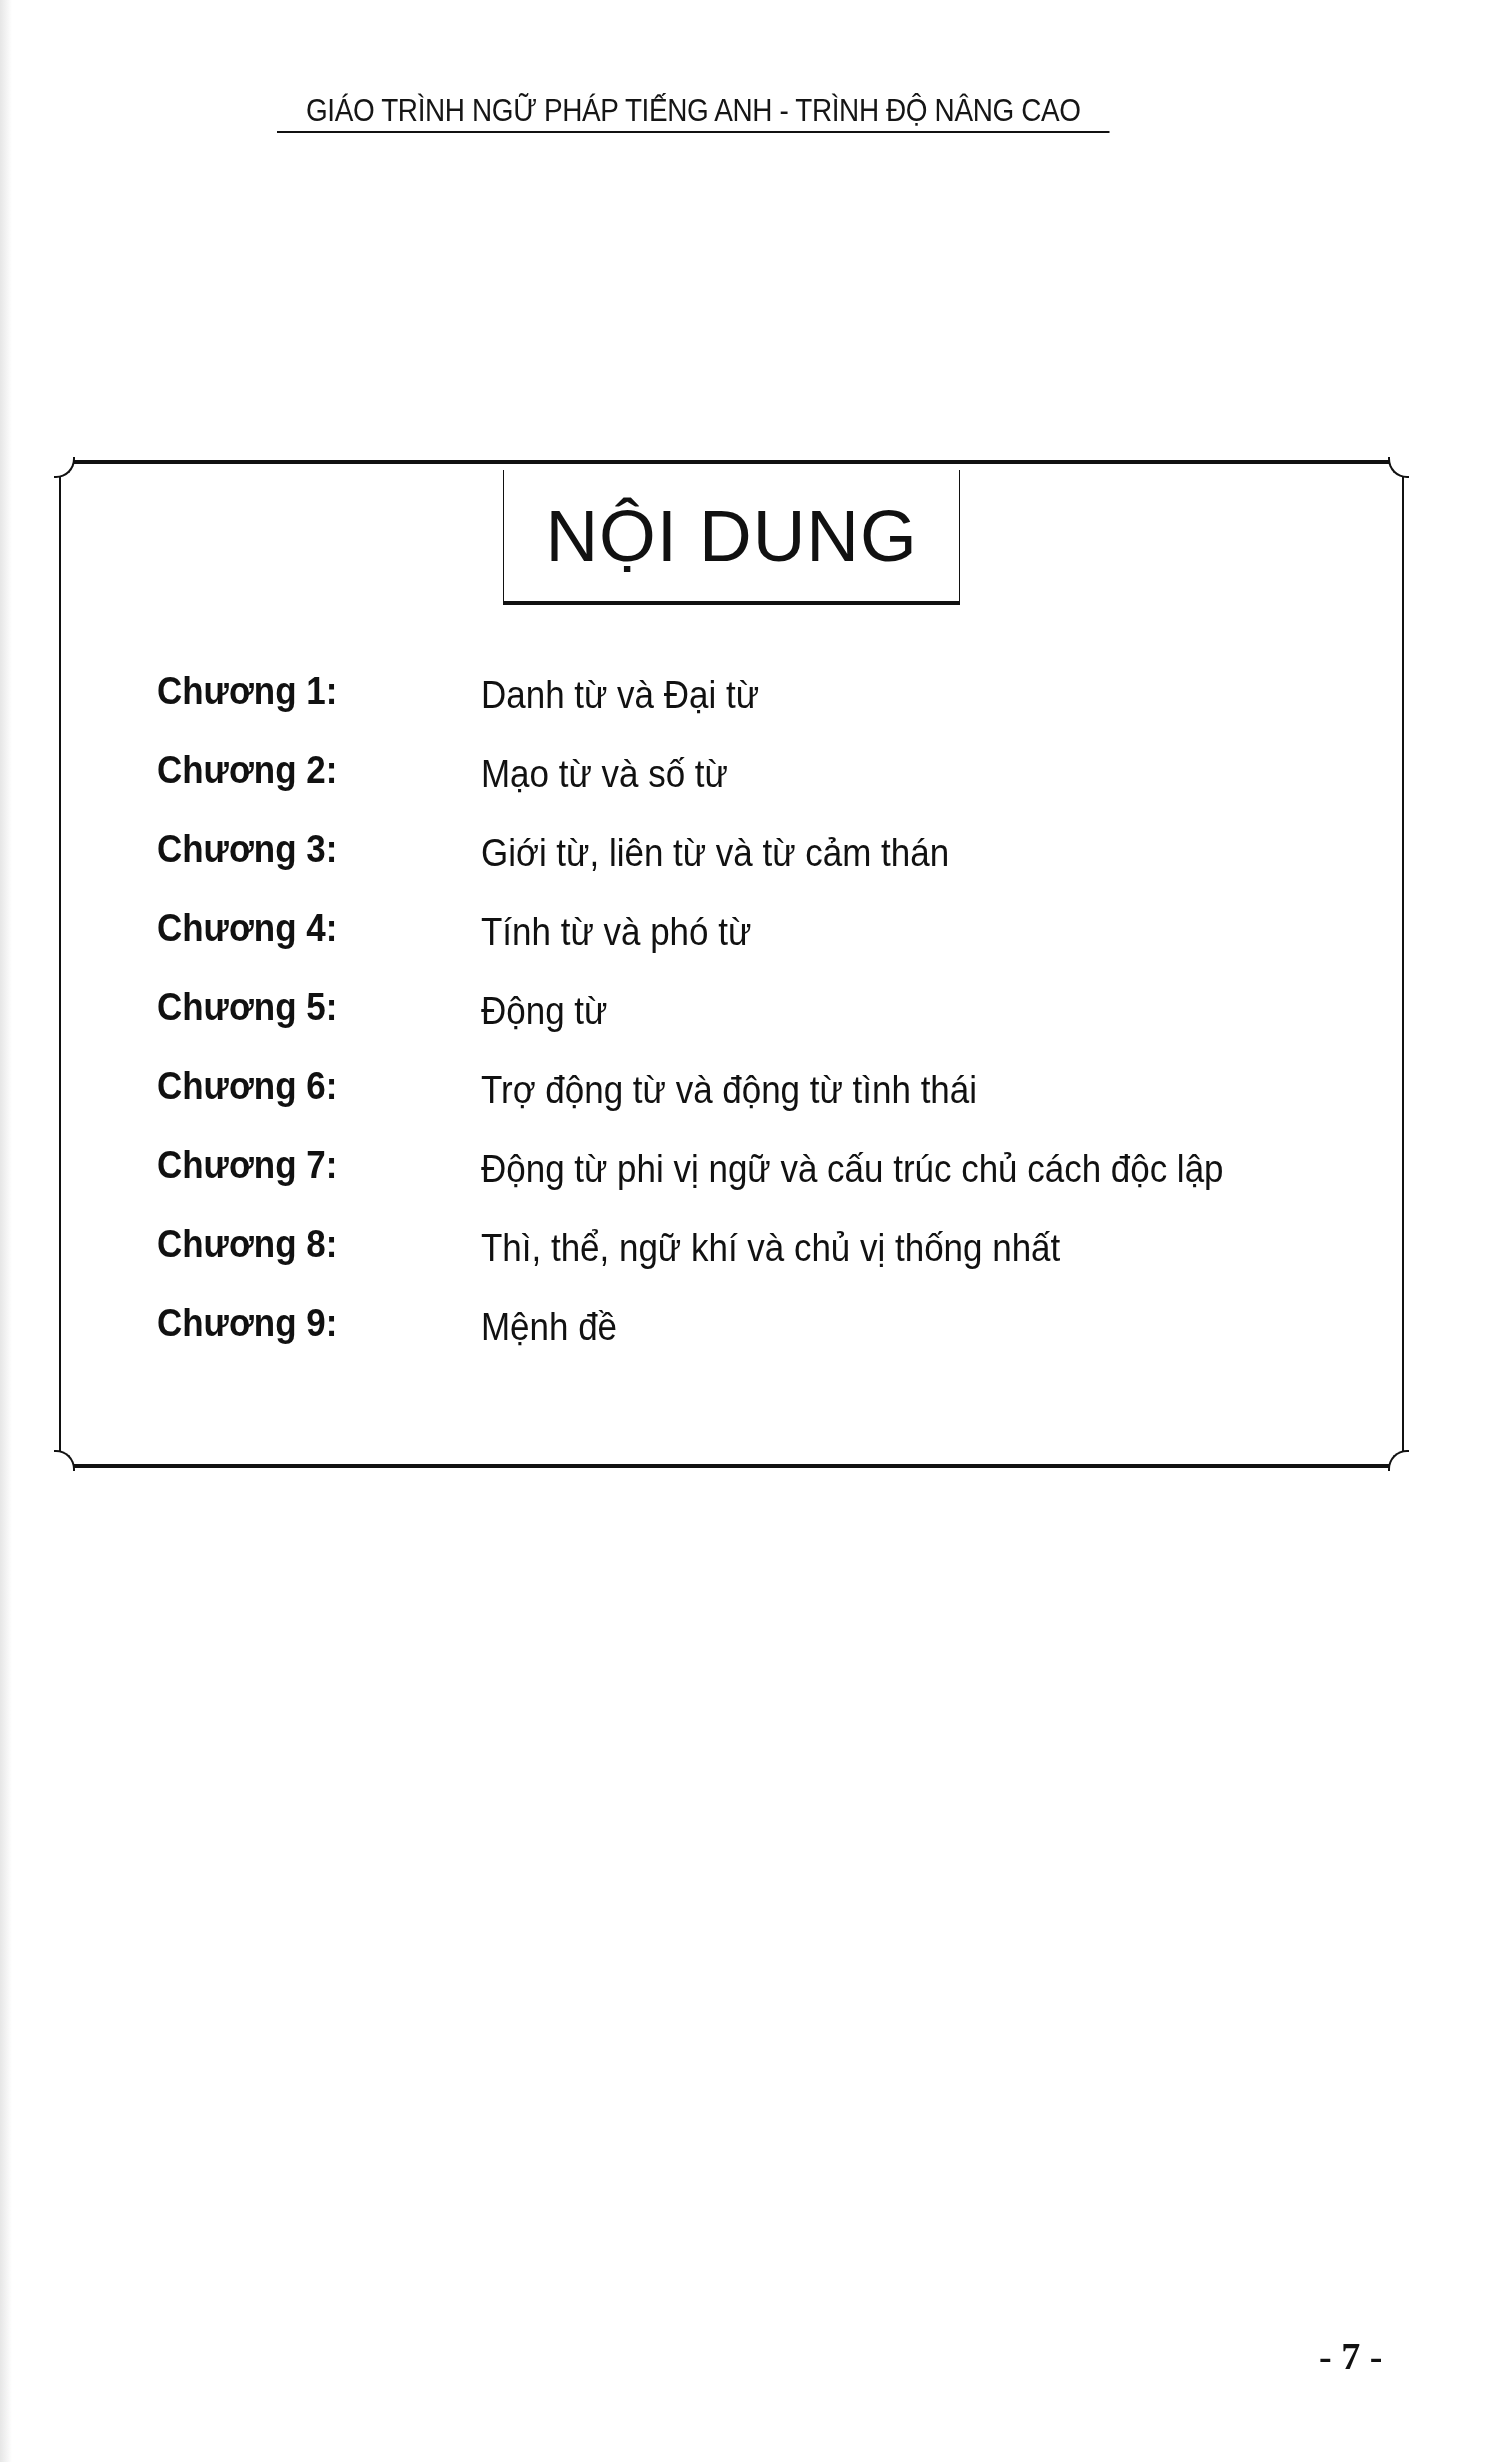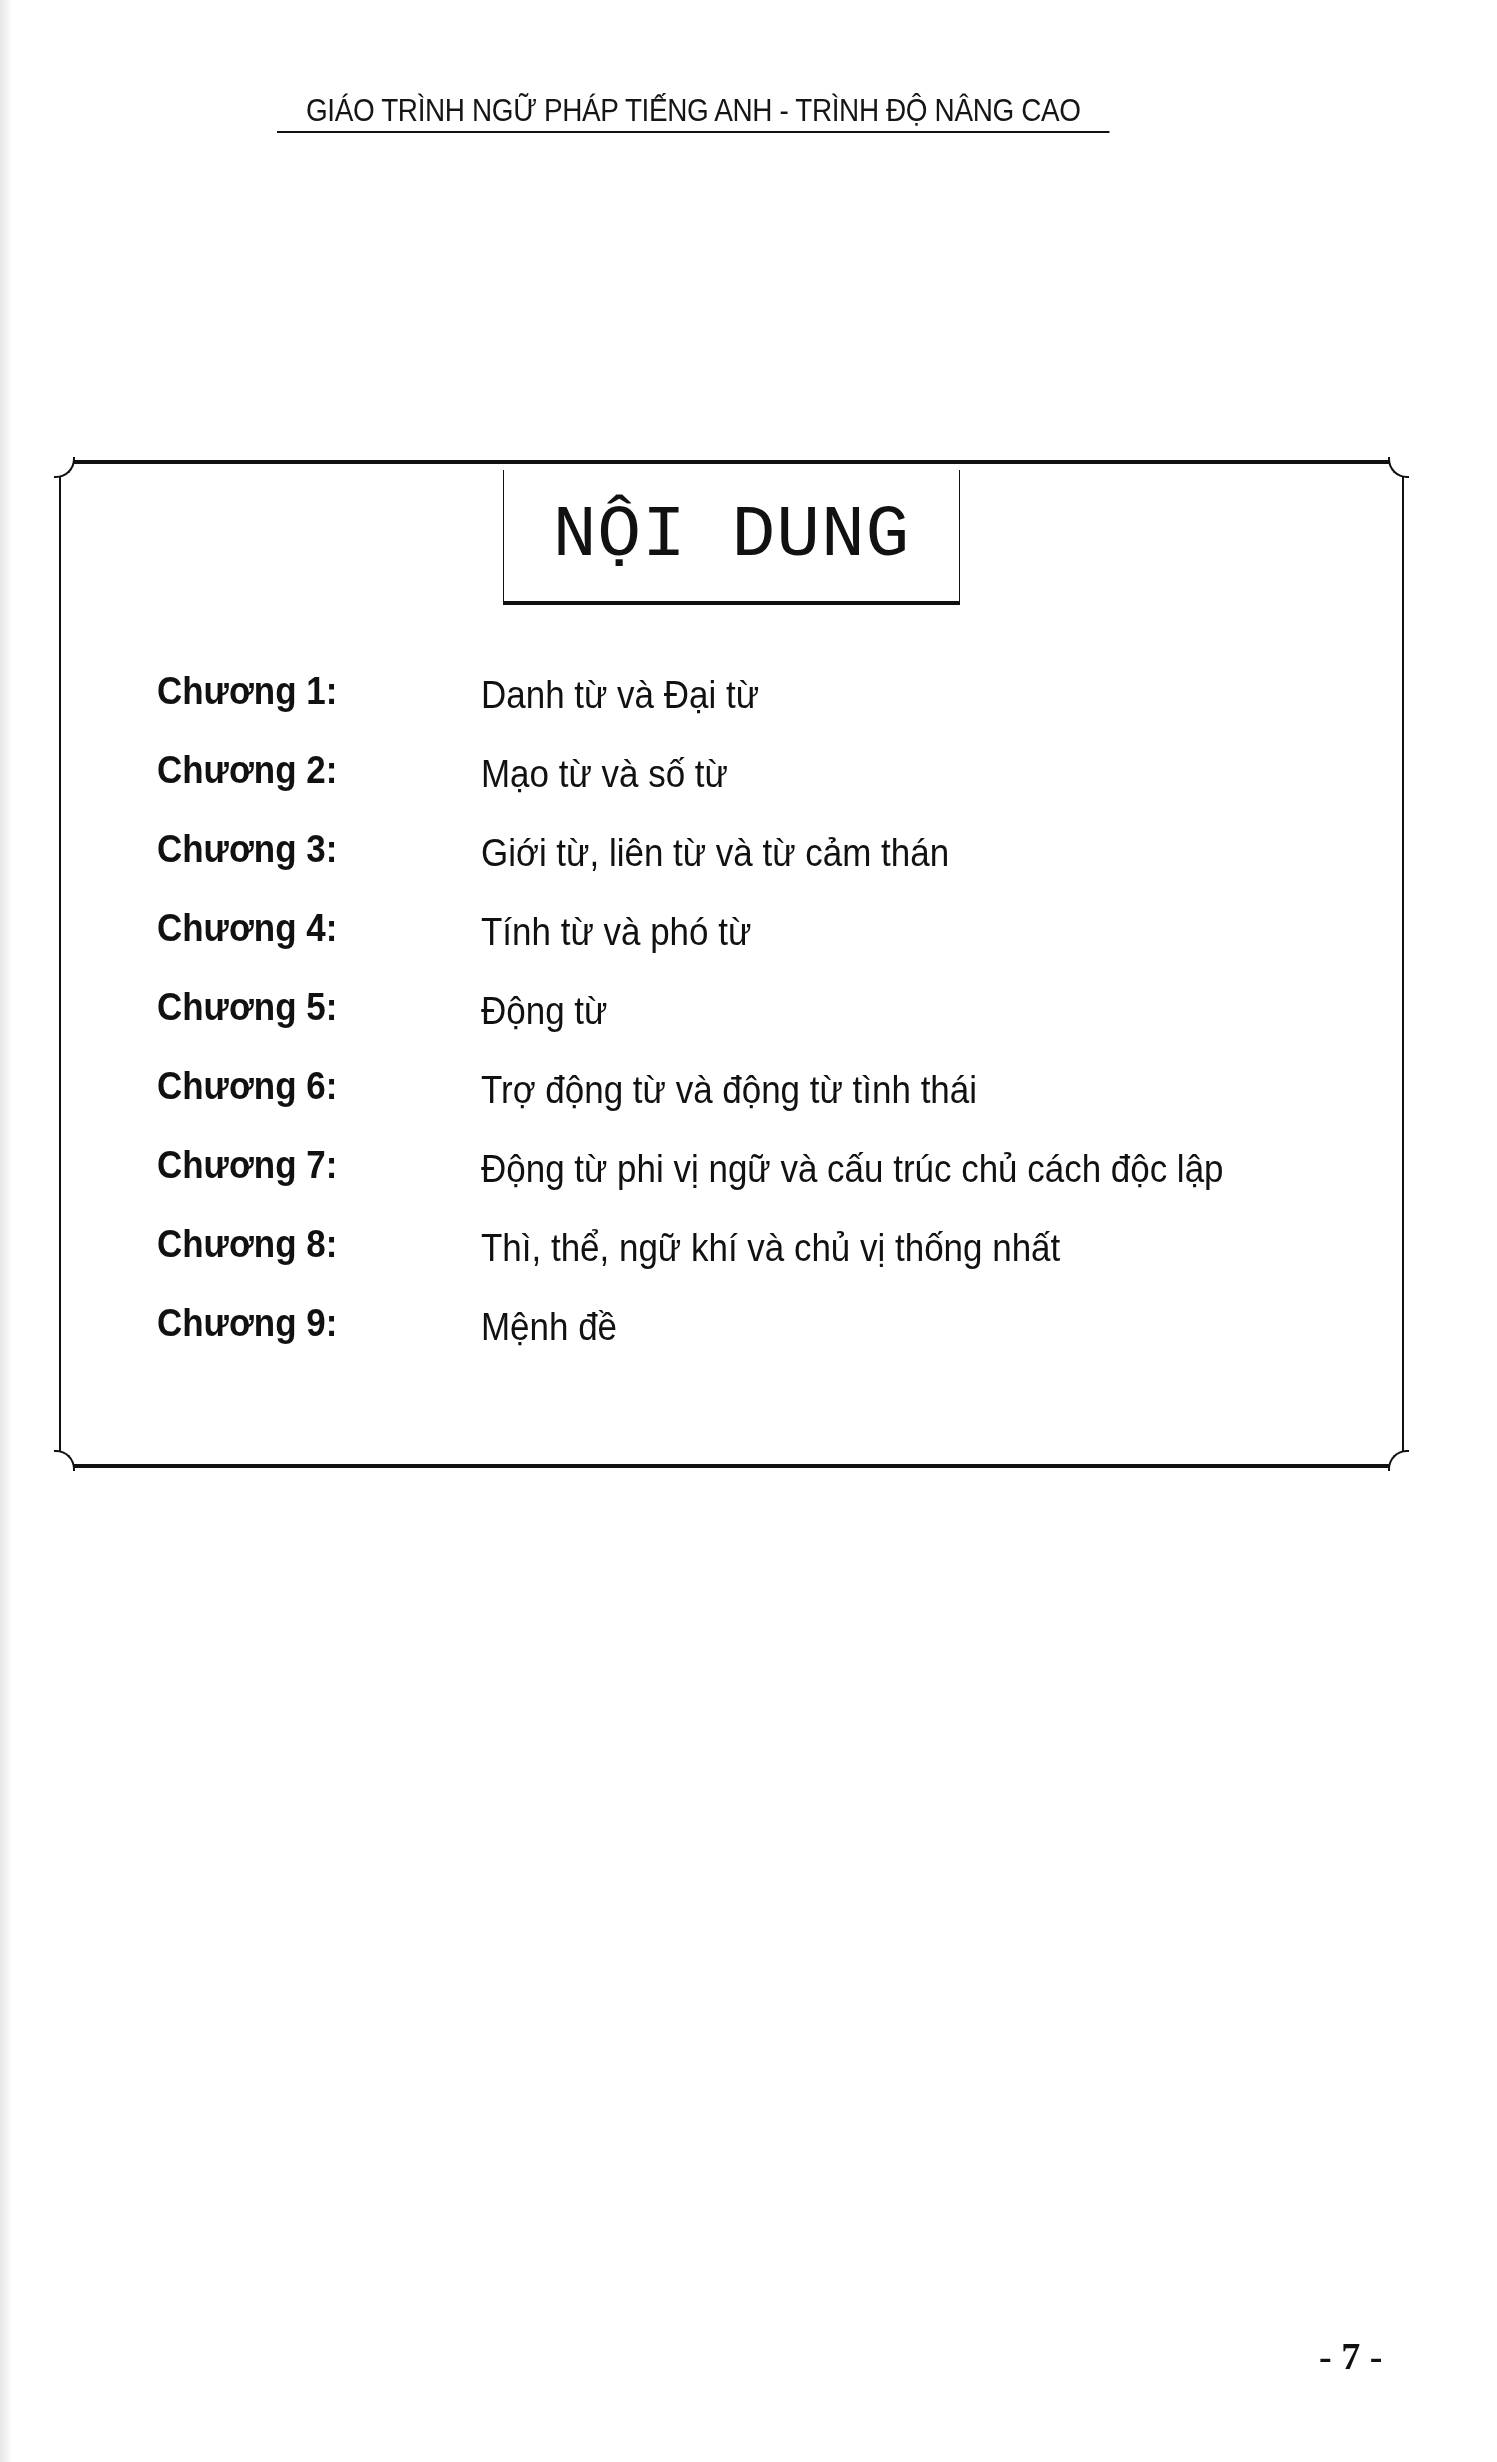--- a/index.html
+++ b/index.html
@@ -11,21 +11,21 @@
   .frame{position:absolute;left:59px;top:460px;width:1341px;height:1000px;
     border:2.6px solid #111;border-top-width:4.4px;border-bottom-width:4.4px;}
   .corner{position:absolute;width:19px;height:19px;background:#fff;}
   .c-tl{left:-7px;top:-7px;border-bottom-right-radius:19px;border-right:2.6px solid #111;border-bottom:2.6px solid #111;}
   .c-tr{right:-7px;top:-7px;border-bottom-left-radius:19px;border-left:2.6px solid #111;border-bottom:2.6px solid #111;}
   .c-bl{left:-7px;bottom:-7px;border-top-right-radius:19px;border-right:2.6px solid #111;border-top:2.6px solid #111;}
   .c-br{right:-7px;bottom:-7px;border-top-left-radius:19px;border-left:2.6px solid #111;border-top:2.6px solid #111;}
   .titlebox{position:absolute;left:503px;top:470px;width:455px;height:131px;
     border:1.7px solid #111;border-bottom-width:4.4px;border-top:none;background:#fff;
     display:flex;align-items:center;justify-content:center;}
-  .titlebox span{font-family:Liberation Mono, monospace;font-size:73px;letter-spacing:0.9px;color:#111;}
+  .titlebox span{font-family:Liberation Sans, sans-serif;font-size:73px;letter-spacing:0.9px;color:#111;}
   .toc{position:absolute;left:157px;top:670px;}
   .row{position:relative;height:79px;}
   .chap{position:absolute;left:0;top:0;font-family:"Liberation Sans",sans-serif;font-weight:bold;
     font-size:38px;white-space:nowrap;transform:scaleX(0.92);transform-origin:left top;}
   .title{position:absolute;left:324px;top:3.5px;font-family:"Liberation Sans",sans-serif;
     font-size:38px;white-space:nowrap;transform:scaleX(0.92);transform-origin:left top;}
   .pagenum{position:absolute;left:1319px;top:2334px;font-family:"Liberation Serif",serif;
     font-weight:bold;font-size:38px;white-space:nowrap;}
   .edge{position:absolute;left:0;top:0;width:12.2px;height:2462px;
     background:linear-gradient(90deg,#e6e6e6,#fff);}

